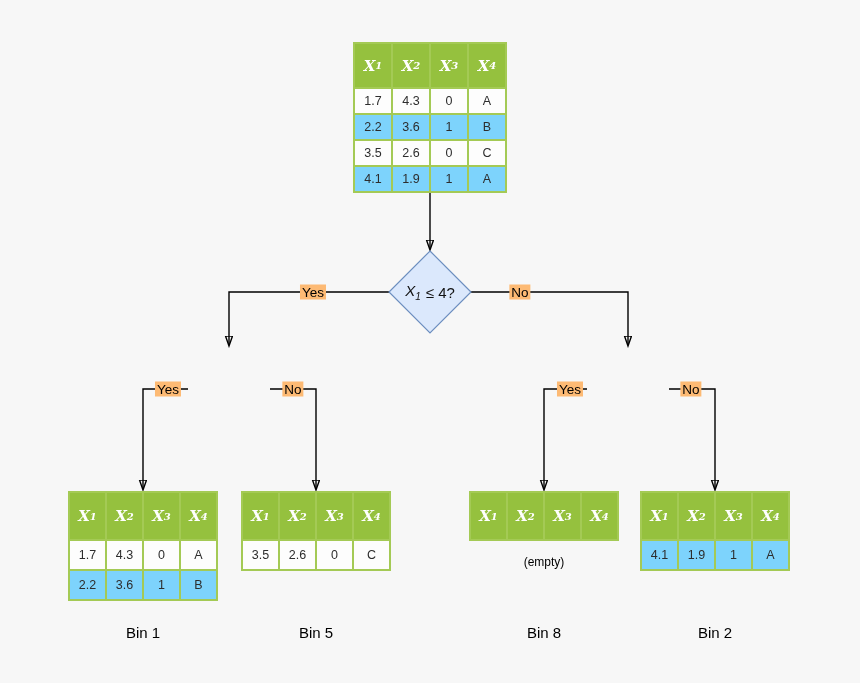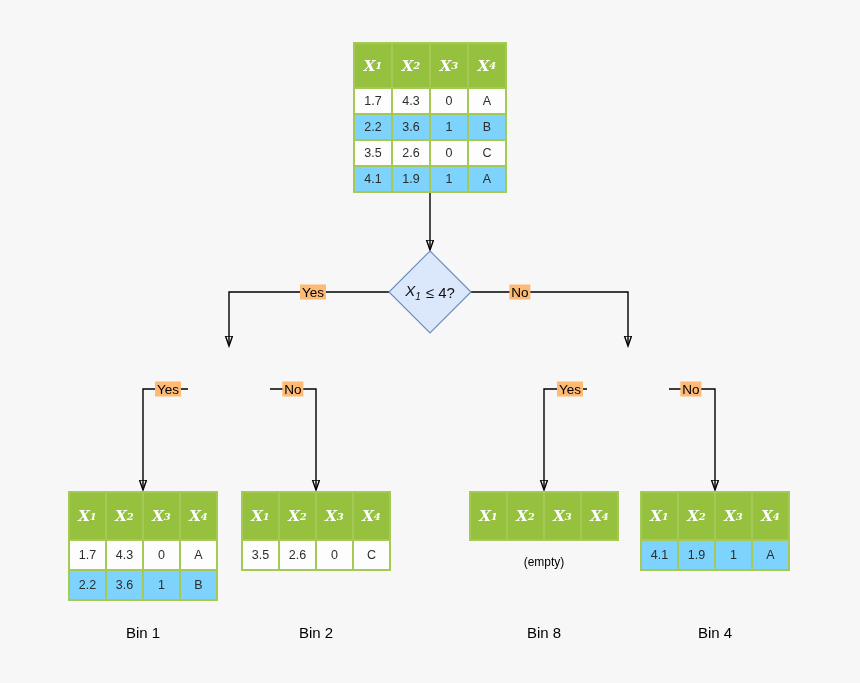--- a/index.html
+++ b/index.html
@@ -213,17 +213,17 @@
         <span>X</span>
         <sub>4</sub>
       </div>
     <div class="td r-green">4.1</div>
     <div class="td r-green">1.9</div>
     <div class="td r-green">1</div>
     <div class="td r-green">A</div>
   </div>
 
   <div class="bin-caption" style="left:143px; top:632px;text-align:right;">Bin 1</div>
-  <div class="bin-caption" style="left:316px; top:632px;">Bin 2</div>
+  <div class="bin-caption" style="left:316px; top:632px;">Bin 5</div>
   <div class="bin-caption" style="left:544px; top:632px;">Bin 8</div>
-  <div class="bin-caption" style="left:715px; top:632px;">Bin 4</div>
+  <div class="bin-caption" style="left:715px; top:632px;">Bin 2</div>
 
 </div>
 
 </body></html>

